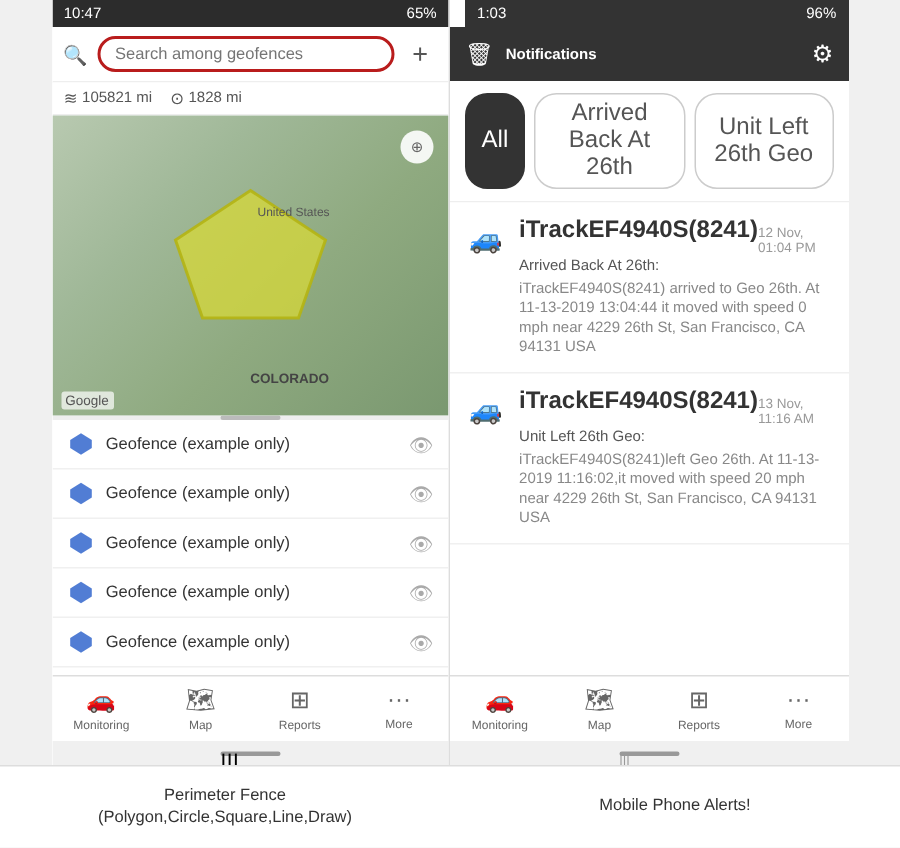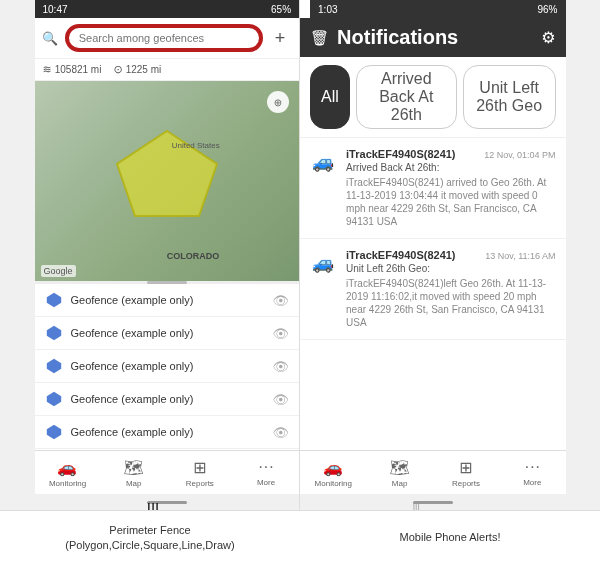--- a/index.html
+++ b/index.html
@@ -46,21 +46,21 @@
       background: #fff;
       padding: 6px 8px;
       display: flex;
       align-items: center;
       border-bottom: 1px solid #eee;
       gap: 6px;
     }
 
     .search-input-left {
       flex: 1;
-      border: 4px solid #b91c1c;
+      border: 2px solid #b91c1c;
       border-radius: 20px;
       padding: 4px 10px;
       font-size: 11px;
       color: #999;
       background: #fff;
     }
 
     .add-btn {
       width: 22px;
       height: 22px;
@@ -262,21 +262,21 @@
       background: #333;
       color: #fff;
       display: flex;
       align-items: center;
       padding: 8px 10px;
       gap: 8px;
     }
 
     .notif-title {
       flex: 1;
-      font-size: 20px;
+      font-size: 10px;
       font-weight: bold;
       color: #fff;
     }
 
     .notif-gear {
       font-size: 16px;
       color: #fff;
       cursor: pointer;
     }
 
@@ -339,21 +339,21 @@
     }
 
     .notif-top-row {
       display: flex;
       justify-content: space-between;
       align-items: baseline;
       margin-bottom: 2px;
     }
 
     .notif-unit {
-      font-size: 11px;
+      font-size: 16px;
       font-weight: bold;
       color: #333;
     }
 
     .notif-date {
       font-size: 9px;
       color: #999;
     }
 
     .notif-subtitle {
@@ -427,21 +427,21 @@
       <div class="add-btn">+</div>
     </div>
 
     <div class="stats-bar">
       <div class="stat-item">
         <span style="font-size:11px;">≋</span>
         <span>105821 mi</span>
       </div>
       <div class="stat-item">
         <span style="font-size:11px;">⊙</span>
-        <span>1225 mi</span>
+        <span>1828 mi</span>
       </div>
     </div>
 
     <div class="map-area">
       <div class="map-bg">
 
         <div class="map-polygon">
           <svg class="polygon-shape" width="120" height="100" viewBox="0 0 120 100">
             <polygon points="60,5 110,38 92,90 28,90 10,38" fill="rgba(220,220,50,0.7)" stroke="rgba(180,180,20,0.9)" stroke-width="2"></polygon>
           </svg>

